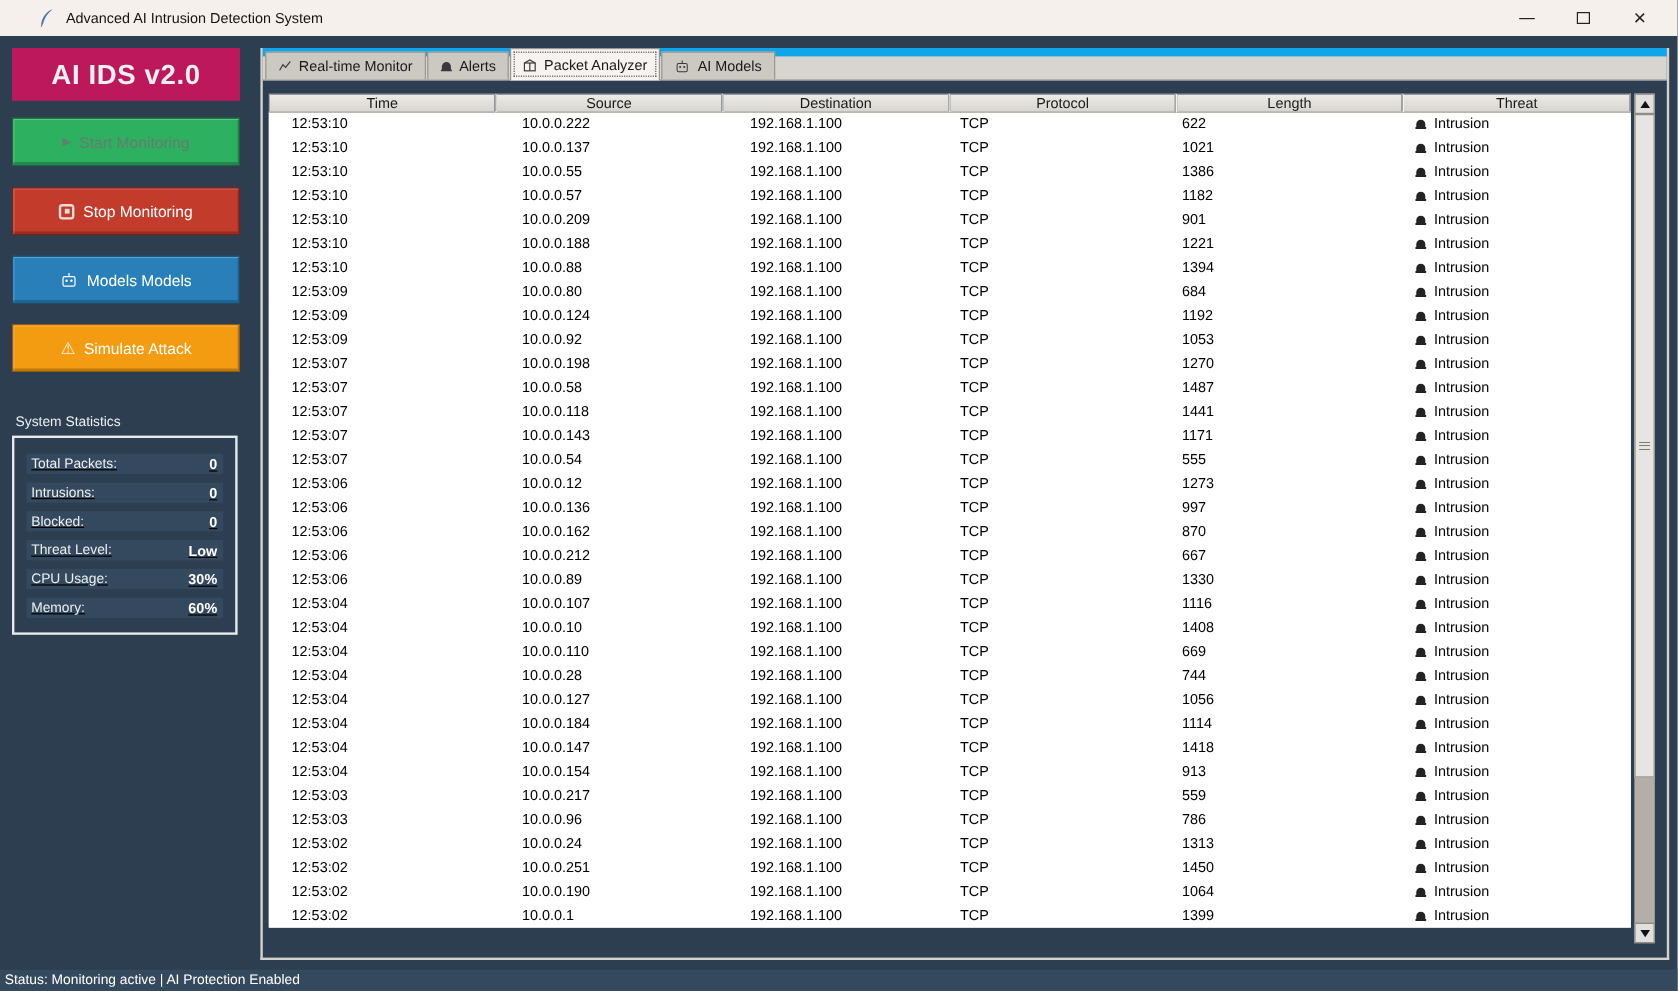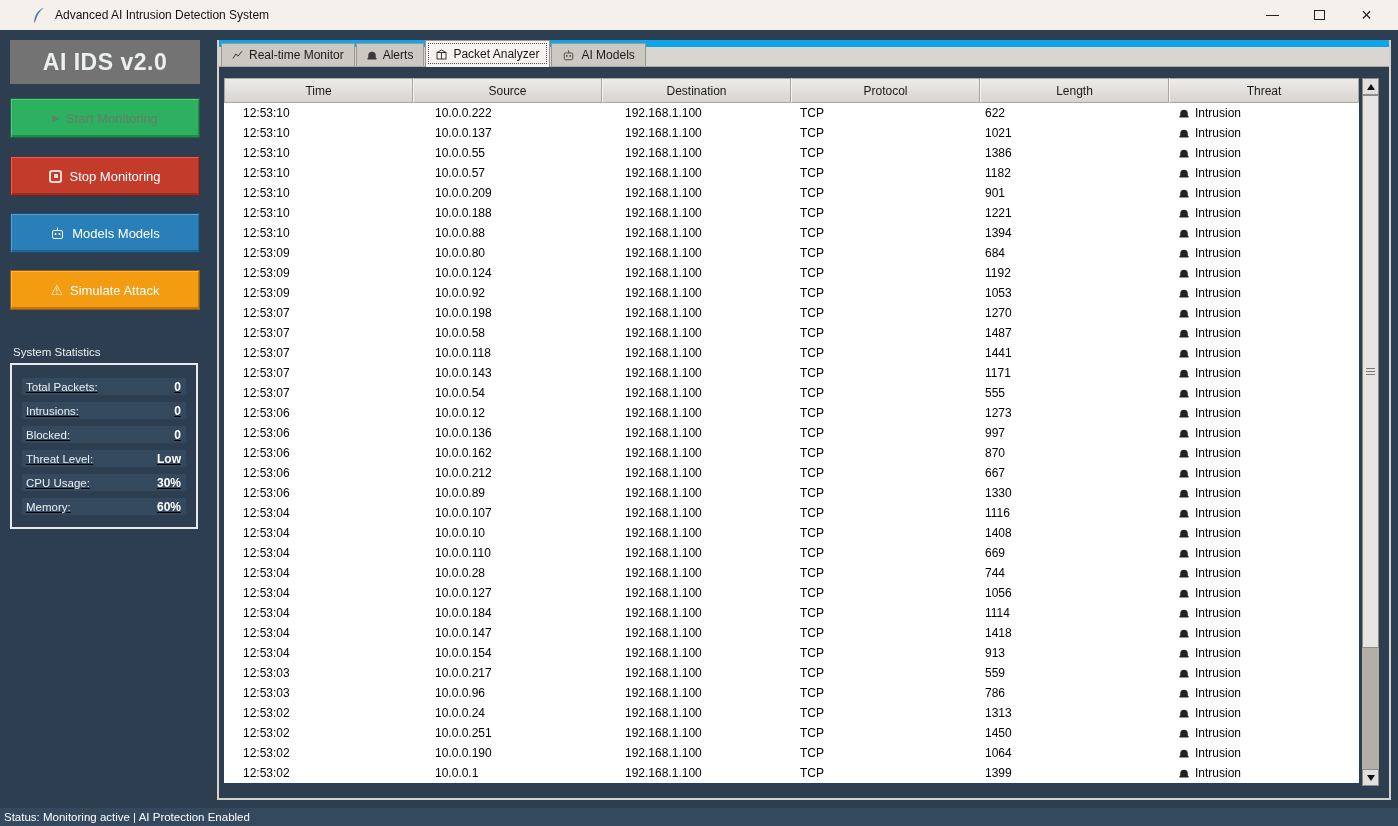--- a/index.html
+++ b/index.html
@@ -16,21 +16,21 @@
   .tb-icon { margin-left:32px; display:flex; }
   .tb-title { margin-left:10px; font-size:12px; color:#141414; }
   .tb-controls { position:absolute; right:8px; top:0; height:30px; display:flex; }
   .tb-btn { width:47px; height:30px; display:flex; align-items:center; justify-content:center; color:#222; cursor:pointer; }
   .glyph-min { width:13px; height:1px; background:#222; }
   .glyph-max { width:11px; height:10px; border:1px solid #222; }
   .glyph-close { font-size:18px; line-height:1; color:#222; }
 
   
   .sidebar { position:absolute; left:0; top:30px; width:210px; height:778px; background:#2C3E50; }
-  .app-title { position:absolute; left:10px; top:10px; width:190px; height:44px; background:#737373; color:#ECF0F1;
+  .app-title { position:absolute; left:10px; top:10px; width:190px; height:44px; background:#be185d; color:#ECF0F1;
                font-size:23px; font-weight:bold; display:flex; align-items:center; justify-content:center; letter-spacing:.5px; }
   .sb-btn { position:absolute; left:10px; width:190px; height:40px; border:1px solid rgba(0,0,0,.4);
             box-shadow: inset 1px 1px 0 rgba(255,255,255,.25), inset -1px -2px 0 rgba(0,0,0,.22);
             color:#fff; font-size:13px; display:flex; align-items:center; justify-content:center; gap:7px; cursor:pointer; }
   .sb-btn.disabled { color:#667C6E; }
   .btn-start { top:68px; }
   .btn-stop  { top:126px; }
   .btn-train { top:183px; }
   .btn-sim   { top:240px; }
 
@@ -53,21 +53,21 @@
             border-top:7px solid #0ea5e9; border-bottom:1px solid #ABA7A0; display:flex; align-items:flex-end; }
   .tab { height:23px; background:#CCC8C2; border:1px solid #9B978F; border-bottom:none; margin-right:1px;
          display:flex; align-items:center; gap:6px; padding:0 10px; font-size:12px; color:#1A1A1A; cursor:pointer; }
   .tab:first-child { margin-left:2px; }
   .tab .ticon { display:flex; color:#3A3A3A; }
   .tab.selected { height:27px; margin-bottom:-1px; background:#F7F3F0; outline:1px dotted #555; outline-offset:-4px; }
 
   
   .tv { position:absolute; left:5px; top:38px; width:1157px; }
   .tv-grid { display:grid; grid-template-columns:189px 189px 189px 189px 189px 190px; }
-  .tv-header { height:25px; width:1135px; }
+  .tv-header { height:15px; width:1135px; }
   .tv-h-cell { background:linear-gradient(#EDEBE8,#D8D5D0); border:1px solid #ABA7A0; border-left:1px solid #F5F3F0;
                display:flex; align-items:center; justify-content:center; font-size:12px; color:#1A1A1A; cursor:pointer; }
   .tv-h-cell:first-child { border-left:1px solid #ABA7A0; }
   .tv-rows { width:1135px; background:#FFFFFF; }
   .tv-row { height:20px; font-size:12px; color:#000; background:#FFF; align-items:center; cursor:default; }
   .cell { overflow:hidden; white-space:nowrap; }
   .c0 { padding-left:19px; } .c1 { padding-left:22px; } .c2 { padding-left:23px; }
   .c3 { padding-left:9px; }  .c4 { padding-left:5px; }
   .c5 { padding-left:10px; display:flex; align-items:center; gap:6px; }
   .siren path, .siren rect { fill:#222; }

